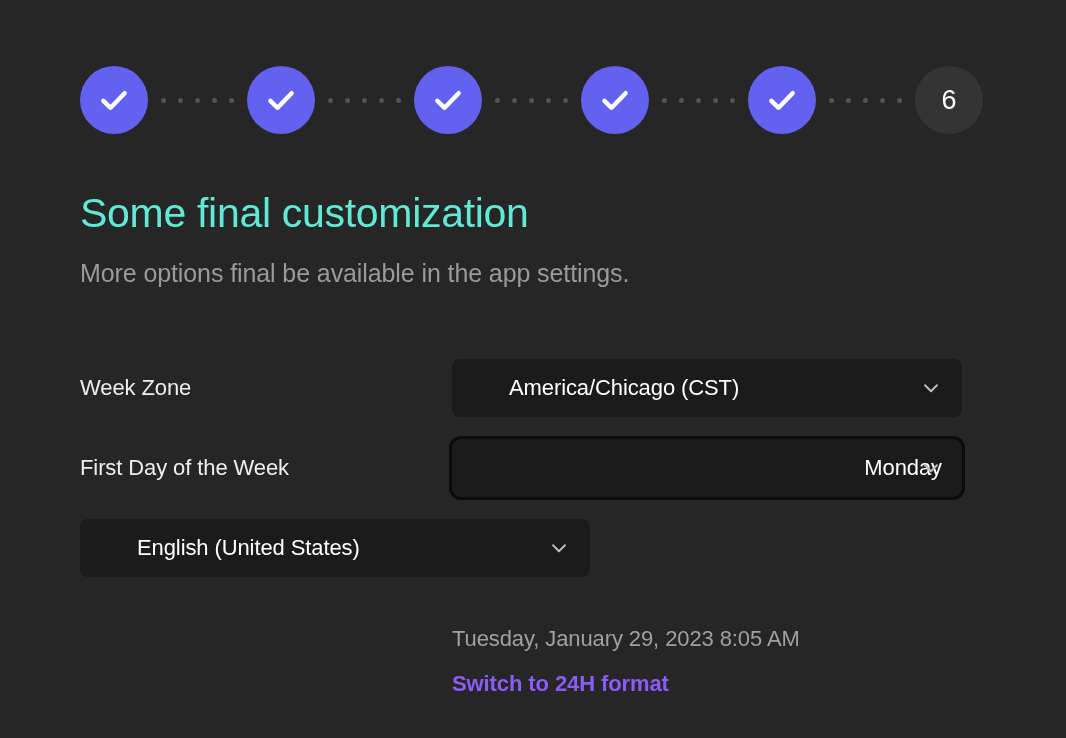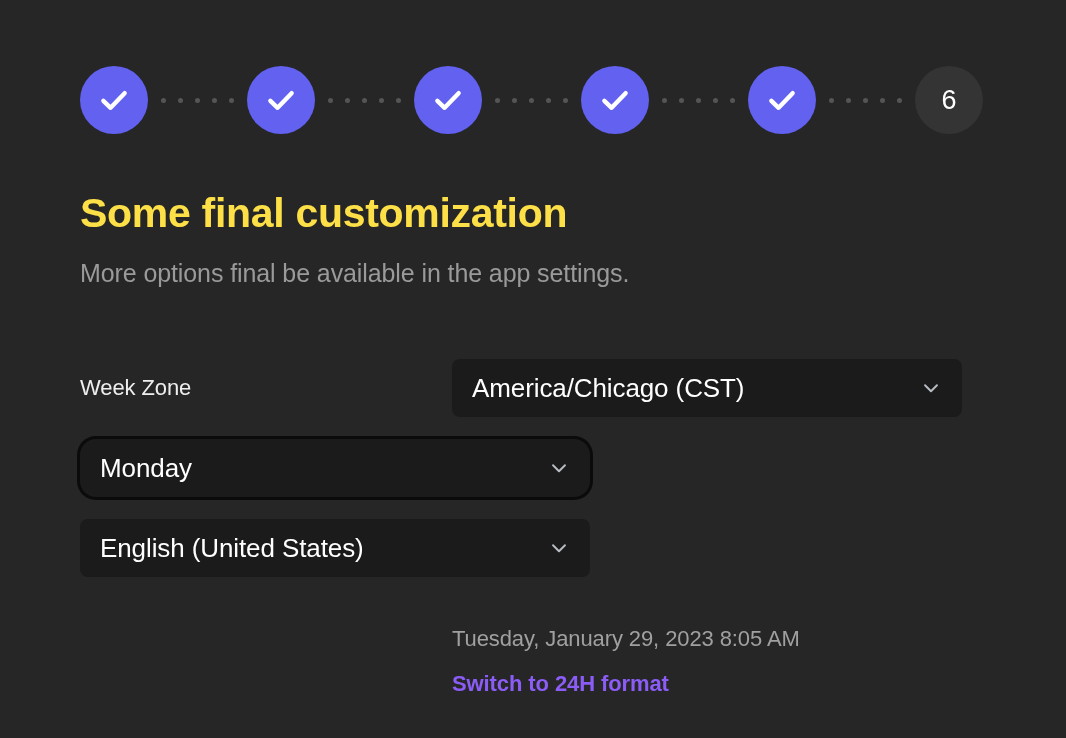--- a/index.html
+++ b/index.html
@@ -64,22 +64,22 @@
     border-radius: 50%;
     background: #555555;
   }
 
   
   .title {
     position: absolute;
     left: 80px;
     top: 191px;
     font-size: 41px;
-    font-weight: bold;
-    color: #fde047;
+    font-weight: normal;
+    color: #5eead4;
     letter-spacing: -0.3px;
     line-height: 1.1;
   }
   .subtitle {
     position: absolute;
     left: 80px;
     top: 259px;
     font-size: 25px;
     font-weight: 400;
     color: #9a9a9a;
@@ -122,29 +122,31 @@
     height: 58px;
     background: #1b1b1b;
     border-radius: 8px;
     display: flex;
     align-items: center;
     box-sizing: border-box;
     padding: 0 20px;
   }
   .select.focused {
     box-shadow: 0 0 0 3px #0b0b0b;
-    border-radius: 16px;
+    border-radius: 9px;
+    justify-content: flex-end;
   }
   .select-value {
-    font-size: 26px;
+    font-size: 22px;
     color: #ffffff;
     letter-spacing: -0.1px;
     white-space: nowrap;
     overflow: hidden;
     text-overflow: ellipsis;
+    margin-left: 37px;
   }
   .chevron {
     position: absolute;
     right: 20px;
     top: 50%;
     transform: translateY(-50%);
     width: 22px;
     height: 22px;
     display: block;
   }
@@ -255,20 +257,23 @@
       </div>
       <div class="select">
         <span class="select-value">America/Chicago (CST)</span>
         <svg class="chevron" viewBox="0 0 24 24" fill="none">
           <path d="M5.5 9 L12 15.5 L18.5 9" stroke="#b9bec4" stroke-width="2.1" stroke-linecap="round" stroke-linejoin="round"></path>
         </svg>
       </div>
     </div>
 
     <div class="form-row">
+      <div class="form-label">
+        <span>First Day of the Week</span>
+      </div>
       <div class="select focused">
         <span class="select-value">Monday</span>
         <svg class="chevron" viewBox="0 0 24 24" fill="none">
           <path d="M5.5 9 L12 15.5 L18.5 9" stroke="#b9bec4" stroke-width="2.1" stroke-linecap="round" stroke-linejoin="round"></path>
         </svg>
       </div>
     </div>
 
     <div class="form-row">
       <div class="select">

